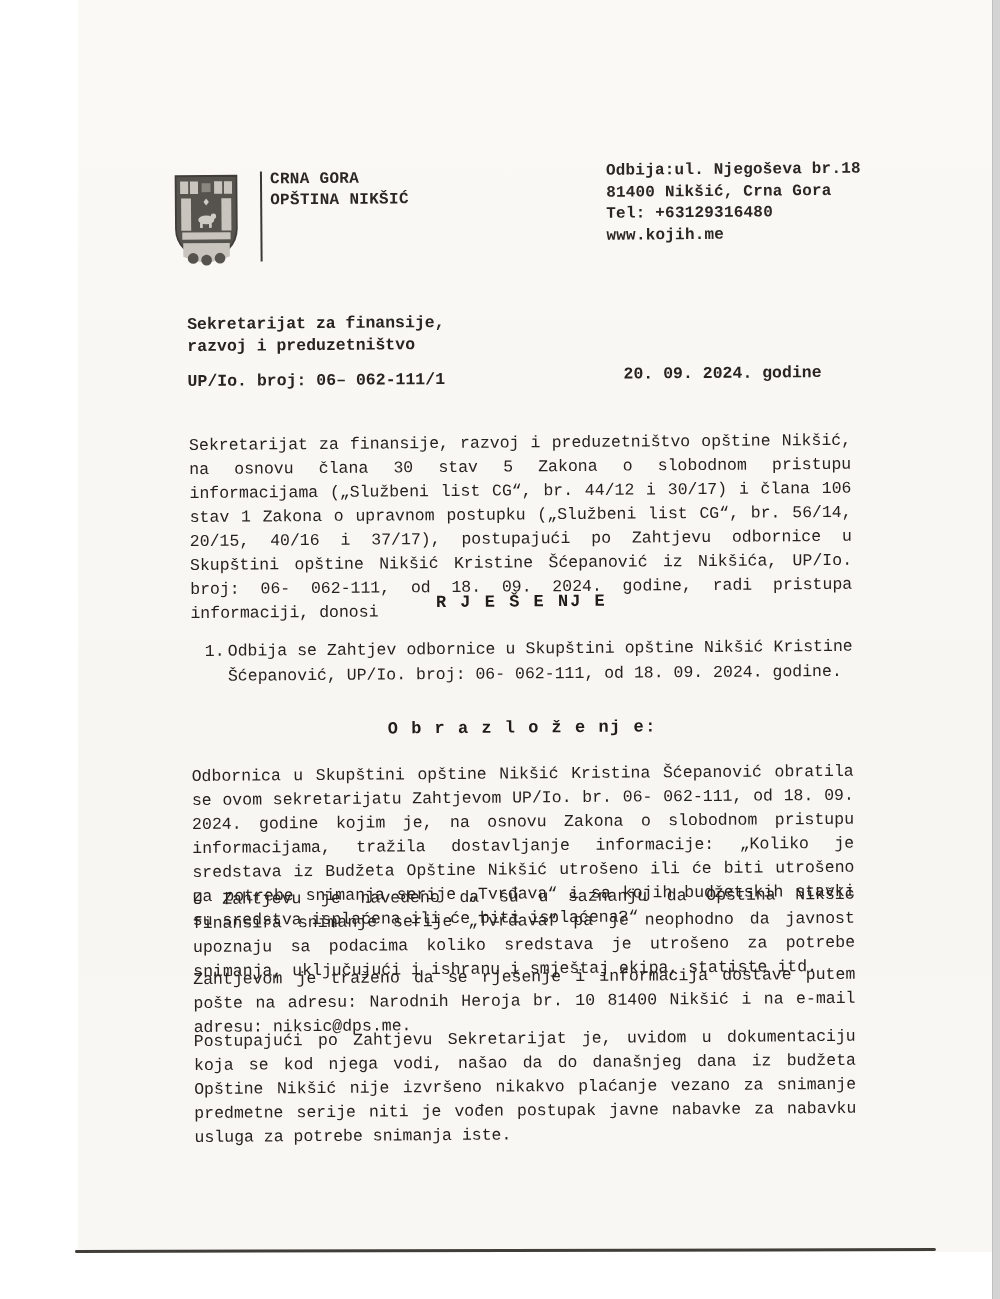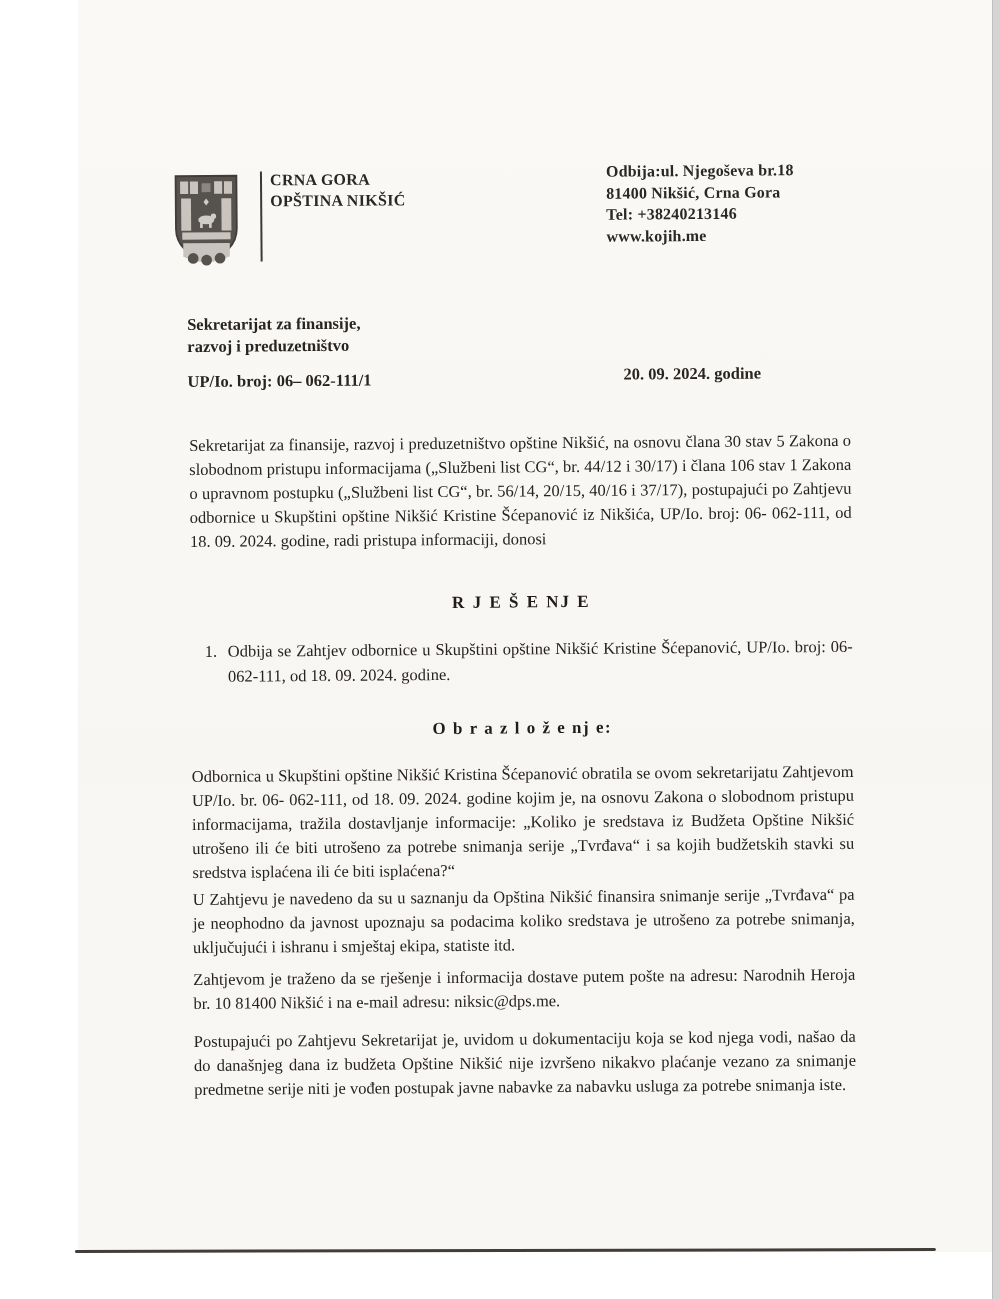--- a/index.html
+++ b/index.html
@@ -17,20 +17,21 @@
     height: 1299px;
     background: #ffffff;
   }
   .paper {
     position: absolute;
     left: 78px;
     top: 0;
     width: 914px;
     height: 1252px;
     background: linear-gradient(180deg, #faf9f6 0%, #f8f6f3 60%, #f9f7f4 100%);
+    font-family: Liberation Mono, monospace;
   }
   .scan-edge-bottom {
     position: absolute;
     left: 75px;
     top: 1249px;
     width: 861px;
     height: 3px;
     background: #413d39;
     border-radius: 2px;
     transform: rotate(-0.12deg);
@@ -194,21 +195,21 @@
       <div class="lh-divider"></div>
 
       <div class="org-block">
         <div>CRNA GORA</div>
         <div>OPŠTINA NIKŠIĆ</div>
       </div>
 
       <div class="addr-block">
         <div>Odbija:ul. Njegoševa br.18</div>
         <div>81400 Nikšić, Crna Gora</div>
-        <div>Tel: +38240213146</div>
+        <div>Tel: +63129316480</div>
         <div>www.kojih.me</div>
       </div>
 
       <div class="dept-block">
         <div>Sekretarijat za finansije,</div>
         <div>razvoj i preduzetništvo</div>
       </div>
 
       <div class="case-number">UP/Io. broj: 06– 062-111/1</div>
       <div class="doc-date">20. 09.  2024. godine</div>

